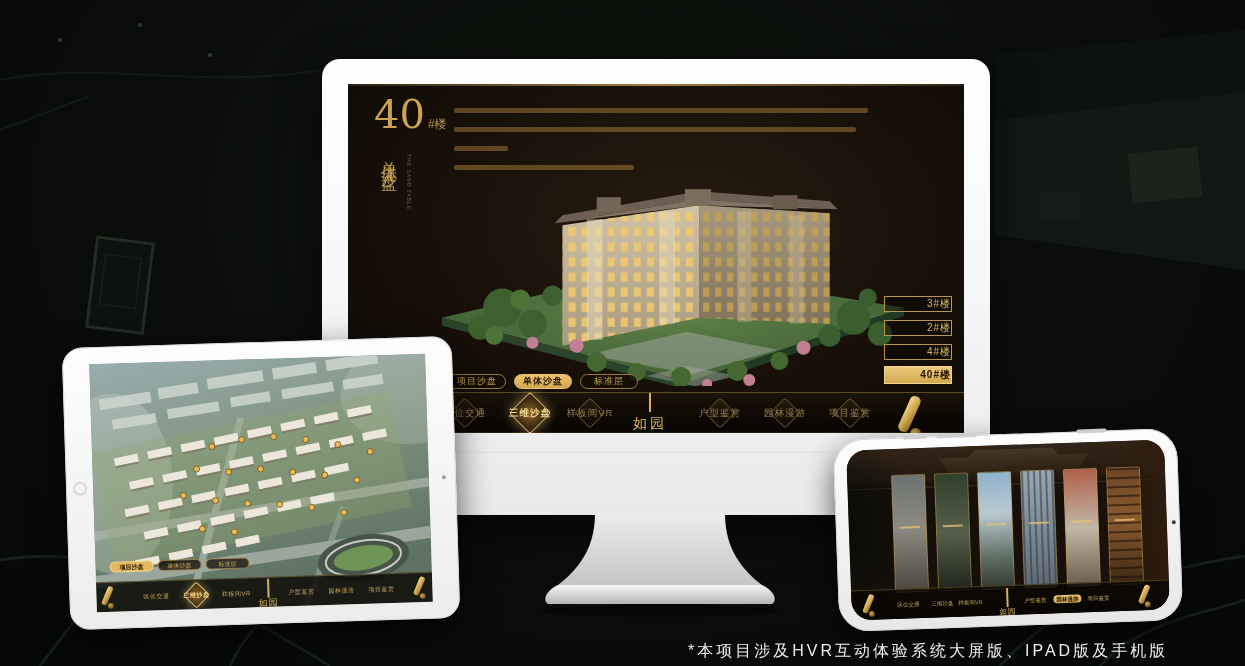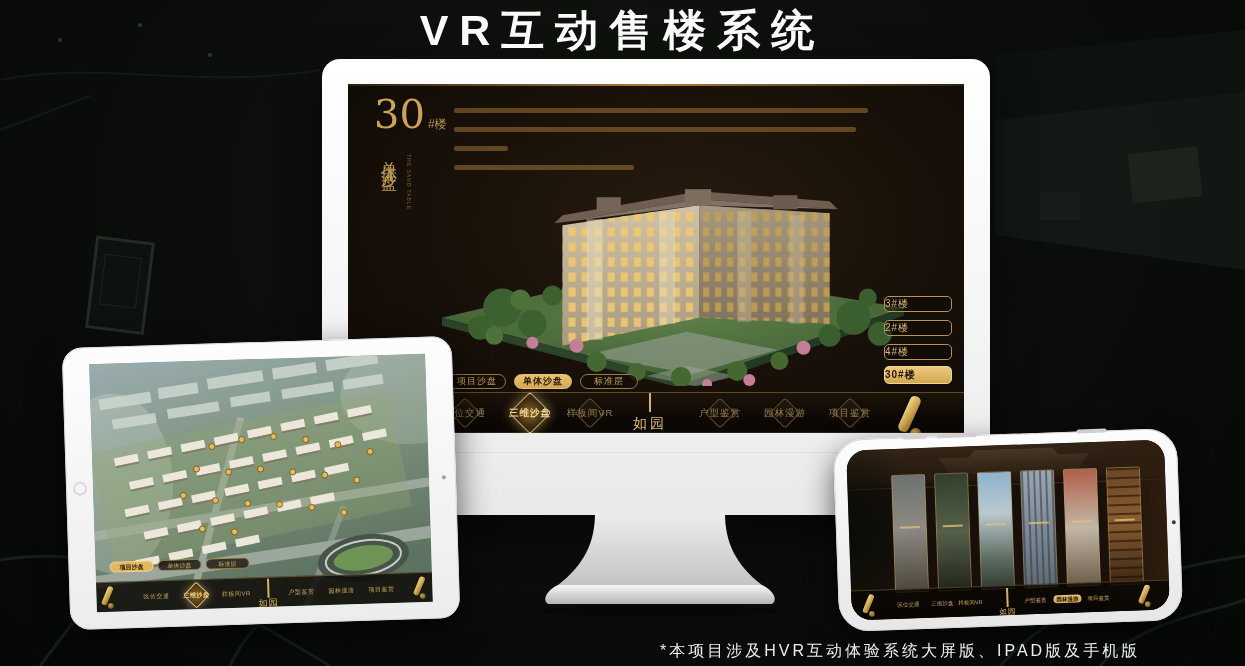--- a/index.html
+++ b/index.html
@@ -9,21 +9,21 @@
   #stage *{box-sizing:border-box;}
 
   
   .bg-decor{position:absolute;left:0;top:0;z-index:0;}
 
   
   .title{position:absolute;left:0;right:0;top:2px;z-index:6;text-align:center;
     font-size:43px;font-weight:700;color:#fafafa;letter-spacing:11px;white-space:nowrap;}
 
   
-  .footnote{position:absolute;left:660px;top:641px;z-index:6;font-size:16px;
+  .footnote{position:absolute;left:688px;top:641px;z-index:6;font-size:16px;
     color:#ededed;letter-spacing:3px;white-space:nowrap;}
 
   
   .monitor-frame{position:absolute;left:322px;top:59px;width:668px;height:456px;z-index:2;
     background:linear-gradient(180deg,#ffffff 0%,#f5f5f5 55%,#e9e9e9 100%);
     border-radius:18px;box-shadow:0 16px 44px rgba(0,0,0,.6);}
   .chin-line{position:absolute;left:12px;top:393px;width:644px;height:1px;background:#e1e1e1;}
   .monitor-screen{position:absolute;left:348px;top:84px;width:616px;height:349px;z-index:3;overflow:hidden;
     background:radial-gradient(ellipse at 55% 40%, #261b0f 0%, #191109 50%, #0e0905 100%);}
   .m-topline{position:absolute;left:0;top:0;width:100%;height:2px;
@@ -36,22 +36,22 @@
     font-size:16px;letter-spacing:5px;color:#bb9950;font-family:"DejaVu Serif","Liberation Serif",serif;}
   .m-sub-en{position:absolute;left:58px;top:70px;height:80px;writing-mode:vertical-rl;
     font-size:5px;letter-spacing:1px;color:#8a7340;opacity:.85;}
 
   .m-desc{position:absolute;left:106px;top:24px;}
   .m-desc .dl{height:5px;border-radius:2px;background:rgba(168,126,58,.5);filter:blur(.4px);margin-bottom:14px;}
   .dl1{width:414px;} .dl2{width:402px;margin-bottom:13px;} .dl3{width:54px;margin-bottom:17px;} .dl4{width:180px;}
 
   .m-building{position:absolute;left:88px;top:64px;width:482px;height:238px;}
 
-  .fbtn{position:absolute;left:536px;width:68px;height:16px;line-height:14px;text-align:left;
-    font-size:10px;color:#d9b666;border:1px solid #bb9550;border-radius:5px;
+  .fbtn{position:absolute;left:536px;width:68px;height:16px;line-height:14px;text-align:right;
+    font-size:10px;color:#d9b666;border:1px solid #bb9550;border-radius:0;
     background:rgba(10,7,3,.5);letter-spacing:1px;cursor:pointer;}
   .fbtn.active{background:linear-gradient(#edc97e,#d2a74e);color:#231605;font-weight:bold;
     height:18px;line-height:16px;border-color:#f0d490;}
   .fb1{top:212px;} .fb2{top:236px;} .fb3{top:260px;} .fb4{top:282px;}
 
   .m-subtabs{position:absolute;left:100px;top:290px;display:flex;gap:8px;}
   .pill{display:inline-block;width:58px;height:15px;line-height:13px;font-size:9px;text-align:center;
     border-radius:8px;border:1px solid #9a7a3e;color:#caa351;background:rgba(20,14,6,.8);
     letter-spacing:1px;cursor:pointer;}
   .pill.active{background:linear-gradient(#ecc272,#d3a74f);color:#2a1c08;border-color:#e8c374;font-weight:bold;}
@@ -189,21 +189,20 @@
       <rect x="92" y="240" width="56" height="90" fill="#0e120f" stroke="#232b25" stroke-width="3"></rect>
       <rect x="102" y="256" width="36" height="50" fill="none" stroke="#1d241f" stroke-width="1"></rect>
     </g>
     <g fill="#2e3a32">
         <circle cx="60" cy="40" r="2"></circle>
         <circle cx="140" cy="25" r="2"></circle>
         <circle cx="210" cy="55" r="2"></circle>
       </g>
   </svg>
 
-  <div class="title">VR互动售楼系统</div>
 
   <div class="monitor-frame">
     <div class="chin-line"></div>
   </div>
 
   <svg class="stand" width="260" height="104">
     <defs>
       <linearGradient id="standG" x1="0" y1="0" x2="0" y2="1">
         <stop offset="0" stop-color="#ededed"></stop>
           <stop offset="1" stop-color="#c4c4c4"></stop>
@@ -215,21 +214,21 @@
     </defs>
     <ellipse cx="130" cy="98" rx="120" ry="6" fill="#000" opacity="0.32"></ellipse>
     <path d="M65,0 L195,0 C195,30 206,52 232,72 L28,72 C54,52 65,30 65,0 Z" fill="url(#standG)"></path>
     <path d="M28,72 L232,72 C244,78 248,87 242,91 L18,91 C12,87 16,78 28,72 Z" fill="url(#footG)"></path>
   </svg>
 
   <div class="monitor-screen">
     <div class="m-topline"></div>
 
     <div class="m-headline">
-      <span class="num">30</span><span class="suf">#楼</span>
+      <span class="num">40</span><span class="suf">#楼</span>
     </div>
     <div class="m-sub-vert">单体沙盘</div>
     <div class="m-sub-en">THE SAND TABLE</div>
 
     <div class="m-desc">
       <div class="dl dl1"></div>
         <div class="dl dl2"></div>
         <div class="dl dl3"></div>
         <div class="dl dl4"></div>
     </div>
@@ -303,21 +302,21 @@
           <circle cx="312" cy="230" r="6"></circle>
           <circle cx="366" cy="198" r="7"></circle>
           <circle cx="96" cy="193" r="6"></circle>
           <circle cx="270" cy="234" r="5"></circle>
         </g>
     </svg>
 
     <div class="fbtn fb1">3#楼</div>
     <div class="fbtn fb2">2#楼</div>
     <div class="fbtn fb3">4#楼</div>
-    <div class="fbtn fb4 active">30#楼</div>
+    <div class="fbtn fb4 active">40#楼</div>
 
     <div class="m-subtabs">
       <span class="pill">项目沙盘</span>
       <span class="pill active">单体沙盘</span>
       <span class="pill">标准层</span>
     </div>
 
     <div class="m-nav">
       <div class="m-nav-item mn1">
           <span class="emb"></span>

